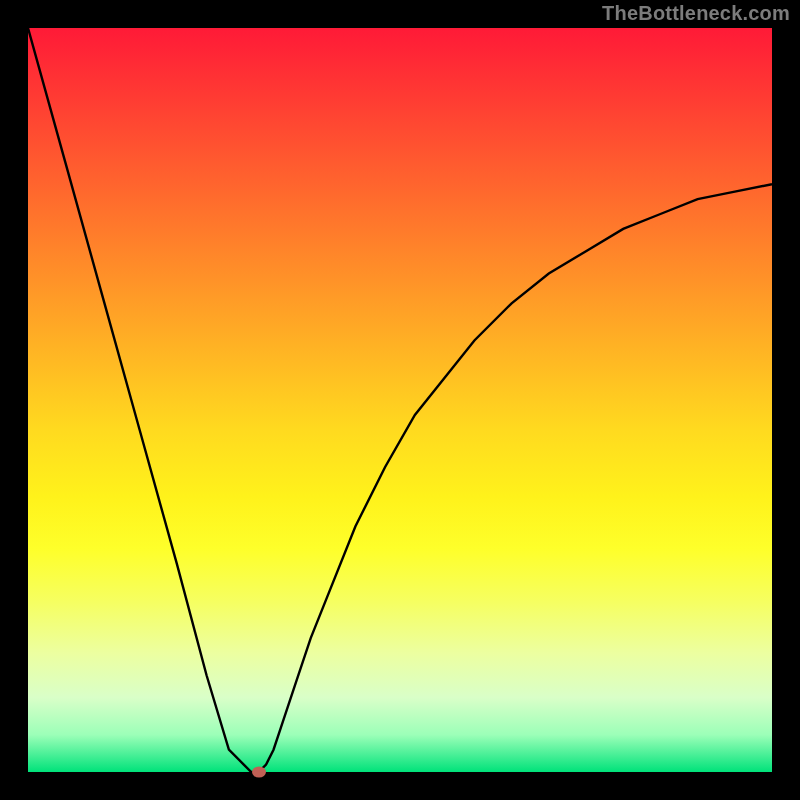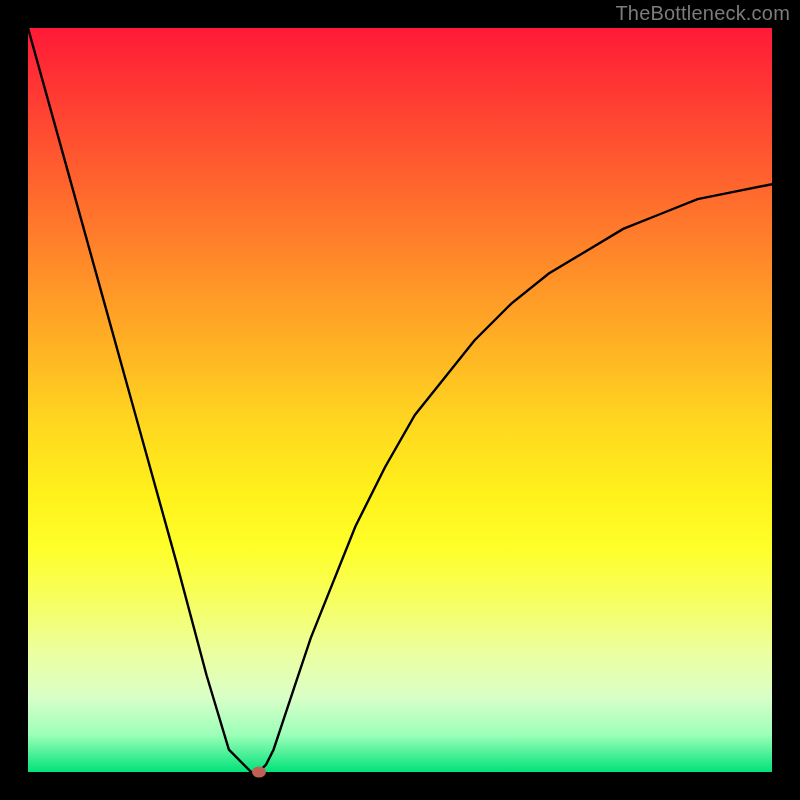--- a/index.html
+++ b/index.html
@@ -15,21 +15,21 @@
     width: 800px;
     height: 800px;
     background: #000;
   }
   .watermark {
     position: absolute;
     top: 2px;
     right: 10px;
     color: #7c7c7c;
     font-size: 20px;
-    font-weight: 400;
+    font-weight: 700;
     letter-spacing: 0.2px;
     z-index: 20;
   }
   .plot {
     position: absolute;
     left: 28px;
     top: 28px;
     width: 744px;
     height: 744px;
     background: linear-gradient(to bottom,

